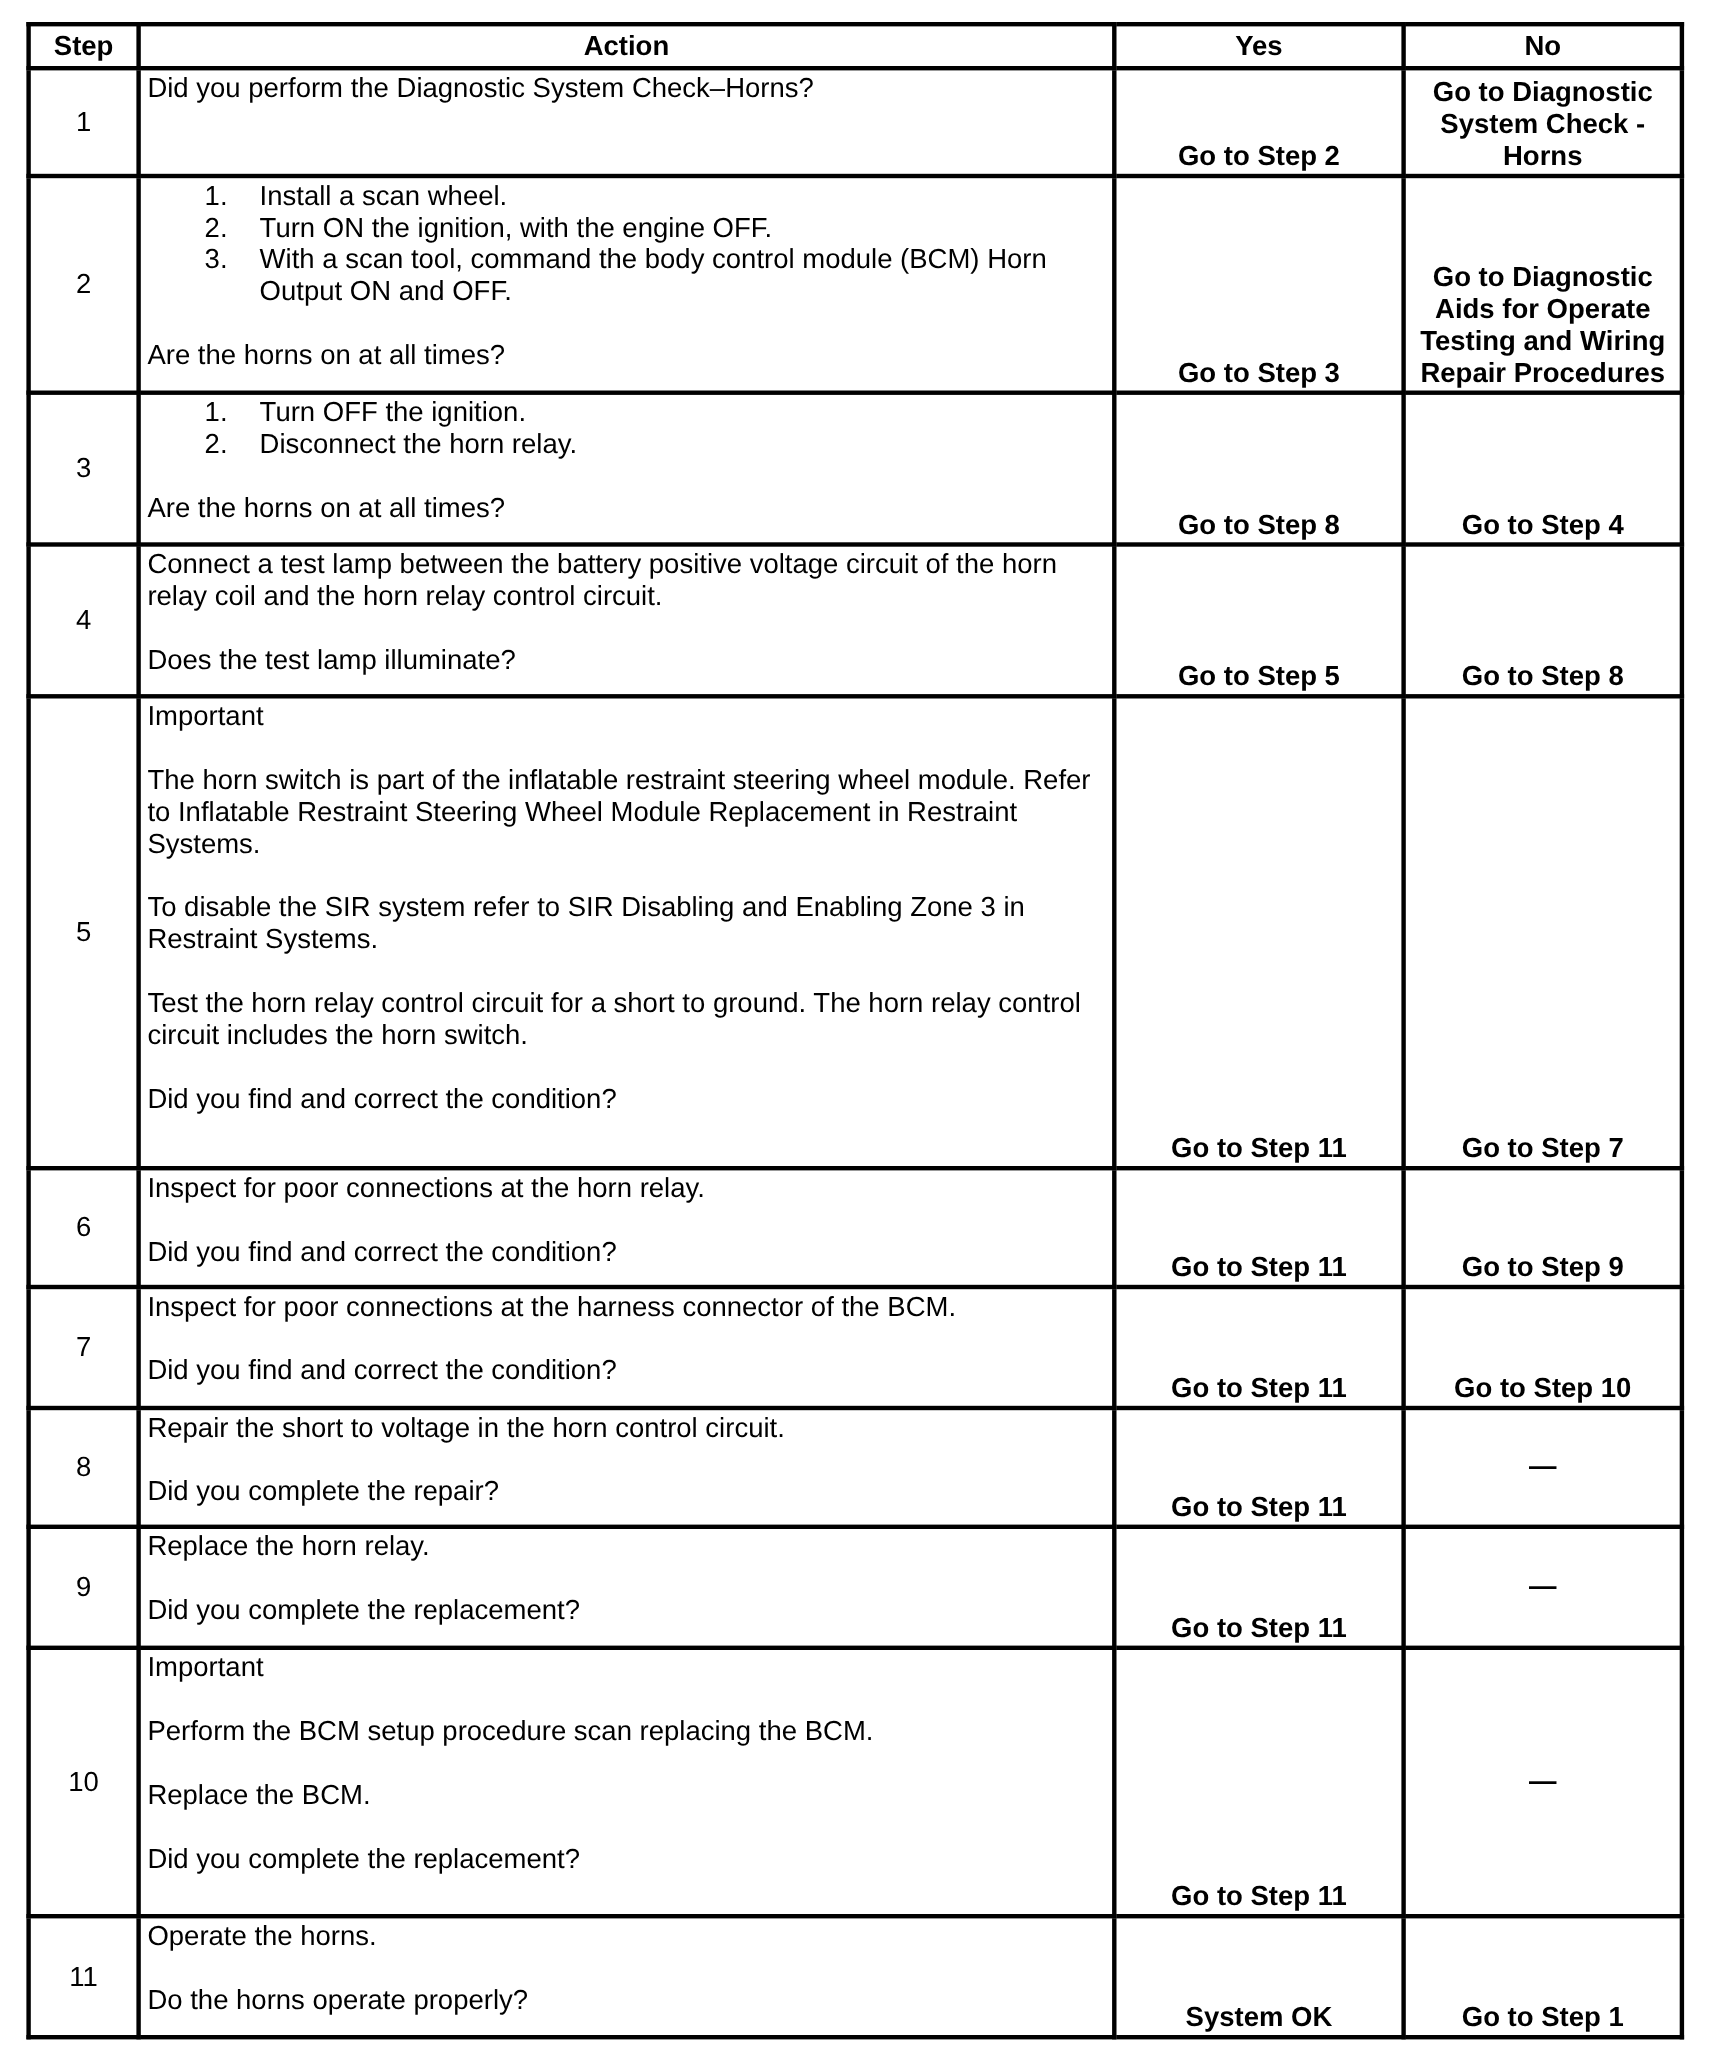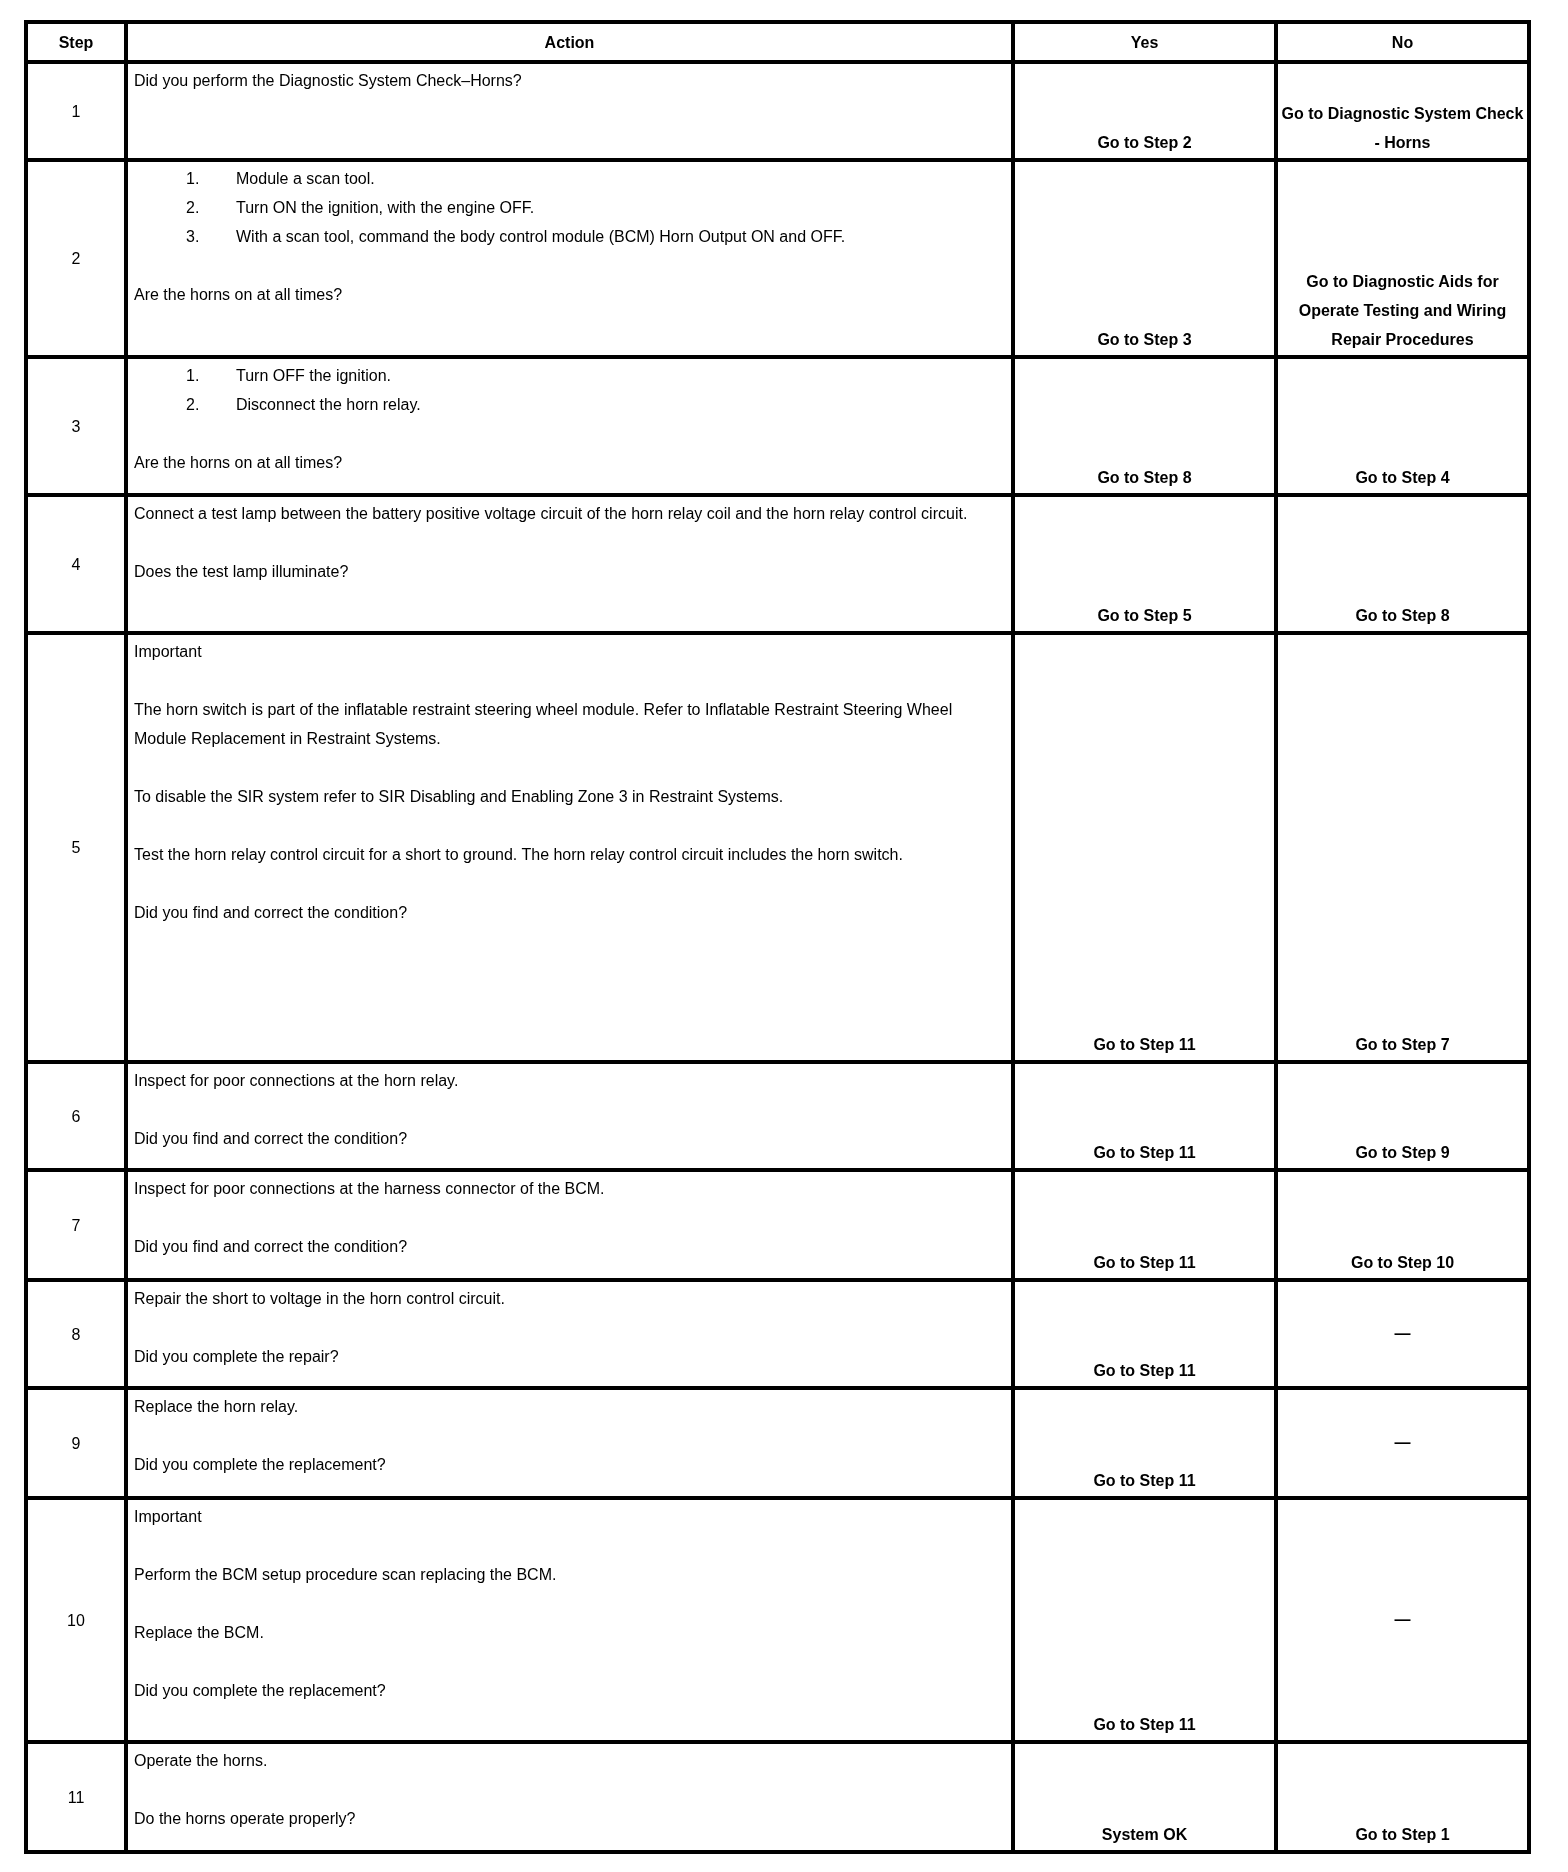--- a/index.html
+++ b/index.html
@@ -1,21 +1,21 @@
 <!DOCTYPE html>
 <html><head>
 <meta charset="utf-8">
 <style>
   html, body { margin: 0; padding: 0; background: #ffffff; }
   body { width: 1568px; height: 1872px; position: relative; overflow: hidden;
          font-family: "Liberation Sans", sans-serif; color: #000; }
   table.diag {
     position: absolute; left: 24px; top: 20px;
     width: 1503px; border-collapse: collapse; table-layout: fixed;
-    font-size: 16px; line-height: 29px;
+    font-size: 25px; line-height: 29px;
   }
   table.diag td, table.diag th {
     border: 4px solid #000; padding: 0; vertical-align: top;
   }
   th { font-weight: bold; text-align: center; vertical-align: middle !important; height: 36px; }
   col.c-step { width: 100px; }
   col.c-action { width: 887px; }
   col.c-yes { width: 263px; }
   col.c-no { width: 253px; }
   td.step { text-align: center; vertical-align: middle !important; }
@@ -57,21 +57,21 @@
       <td class="yes">Go to Step 2</td>
       <td class="no">Go to Diagnostic System Check - Horns</td>
     </tr>
 
     <tr style="height:197px">
       <td class="step">2</td>
       <td class="action">
         <ol class="sub">
           <li>
               <span class="num">1.</span>
-              <span>Module a scan tool.</span>
+              <span>Install a scan wheel.</span>
             </li>
           <li>
               <span class="num">2.</span>
               <span>Turn ON the ignition, with the engine OFF.</span>
             </li>
           <li>
               <span class="num">3.</span>
               <span>With a scan tool, command the body control module (BCM) Horn Output ON and OFF.</span>
             </li>
         </ol>

